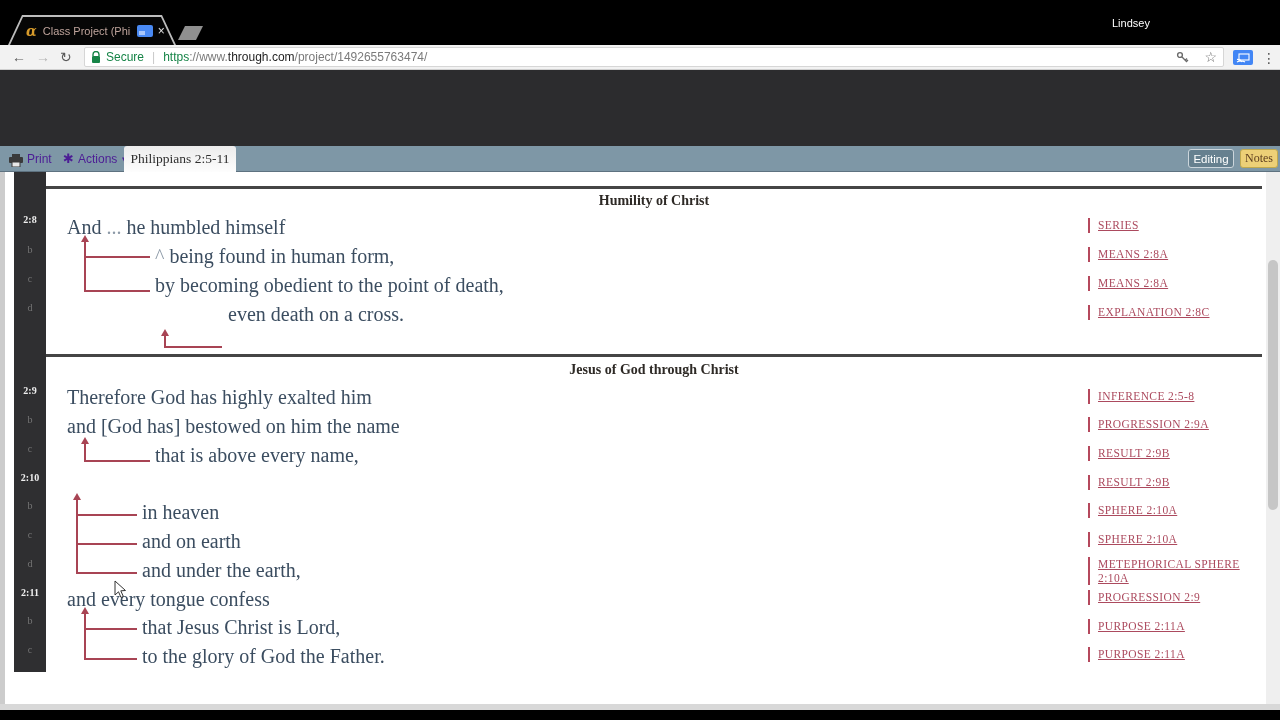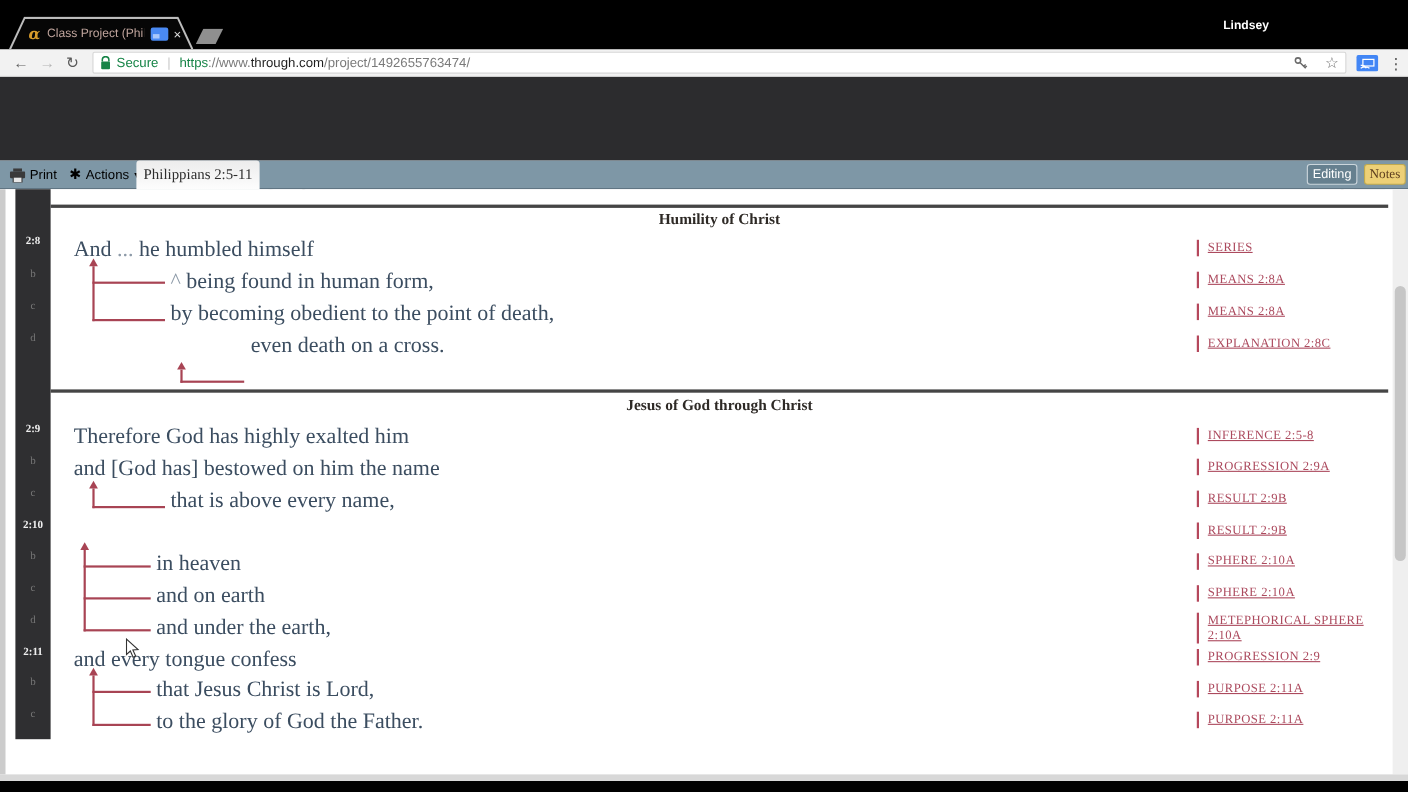--- a/index.html
+++ b/index.html
@@ -1,21 +1,21 @@
 <!DOCTYPE html>
 <html><head>
 <meta charset="utf-8">
 <style>
   html,body{margin:0;padding:0;background:#000;}
   #stage{position:relative;width:1280px;height:720px;background:#fff;overflow:hidden;
          font-family:"Liberation Sans","DejaVu Sans",sans-serif;}
   .abs{position:absolute;}
   
   #tabstrip{left:0;top:0;width:1280px;height:45px;background:#000;}
-  #profile-name{left:1112px;top:17px;color:#fff;font-size:11px;font-weight:bold;text-align:right;}
+  #profile-name{left:1112px;top:17px;color:#fff;font-size:11px;font-weight:normal;text-align:right;}
   #tab-outer{left:8px;top:15px;width:168px;height:30px;background:#bdbdbd;
              clip-path:polygon(14px 0,154px 0,100% 100%,0 100%);}
   #tab-inner{left:2px;top:2px;width:164px;height:28px;background:#060606;
              clip-path:polygon(13px 0,151px 0,100% 100%,0 100%);
              display:flex;align-items:center;padding-left:16px;box-sizing:border-box;}
   #tab-favicon{color:#d79b2b;font-family:"DejaVu Serif",serif;font-weight:bold;font-style:italic;font-size:14px;margin-right:6px;}
   #tab-title{color:#bfa49c;font-size:11px;white-space:nowrap;overflow:hidden;max-width:88px;}
   #tab-screen{width:16px;height:12px;background:#4a8af4;border-radius:2px;margin:0 5px 0 6px;position:relative;flex:none;}
   #tab-screen .inner{position:absolute;left:2px;bottom:2px;width:6px;height:4px;background:#a9c7fb;}
   #tab-close{color:#e4e4e4;font-size:12px;line-height:12px;}
@@ -47,21 +47,21 @@
            border:1px solid #4b4b4d;border-bottom:none;color:#c2a467;box-sizing:border-box;}
   #tab-phrase{left:52px;top:121px;width:48px;height:25px;line-height:25px;background:#a6bbca;color:#1f2e3a;}
   #tab-add{left:104px;top:123px;color:#e8e8e8;font-size:15px;font-weight:bold;}
   #col-widget{left:1234px;top:123px;width:46px;height:17px;background:#4f4f51;border:1px solid #707070;
               border-radius:3px;display:flex;align-items:center;justify-content:center;gap:4px;
               box-sizing:border-box;font-size:11px;}
   #col-widget .pm{color:#f0f0f0;font-weight:bold;line-height:15px;}
   #col-widget .cl{color:#b2b2b2;font-size:10px;line-height:15px;}
   
   #slatebar{left:0;top:146px;width:1280px;height:26px;background:#7e97a6;border-bottom:1px solid #5e7280;box-sizing:border-box;}
-  .slatetxt{font-size:12px;color:#000000;line-height:26px;}
+  .slatetxt{font-size:12px;color:#4c1d95;line-height:26px;}
   #doc-tab{left:124px;top:0px;width:112px;height:26px;background:linear-gradient(#ececec,#fdfdfd);
            text-align:center;line-height:26px;font-family:"Liberation Serif","DejaVu Serif",serif;
            font-size:13.5px;color:#2e2e2e;border-radius:3px 3px 0 0;}
   #btn-editing{left:1188px;top:3px;width:46px;height:19px;background:#66808f;border:1px solid #ccd6dc;
                border-radius:3px;color:#fff;font-size:11.5px;text-align:center;line-height:18px;box-sizing:border-box;}
   #btn-notes{left:1240px;top:3px;width:38px;height:19px;background:#edd077;border:1px solid #c0a94e;
              border-radius:3px;color:#5d3e1f;font-family:"Liberation Serif","DejaVu Serif",serif;
              font-size:12px;text-align:center;line-height:17px;box-sizing:border-box;}
   
   #content{left:0;top:172px;width:1280px;height:532px;background:#fff;}

